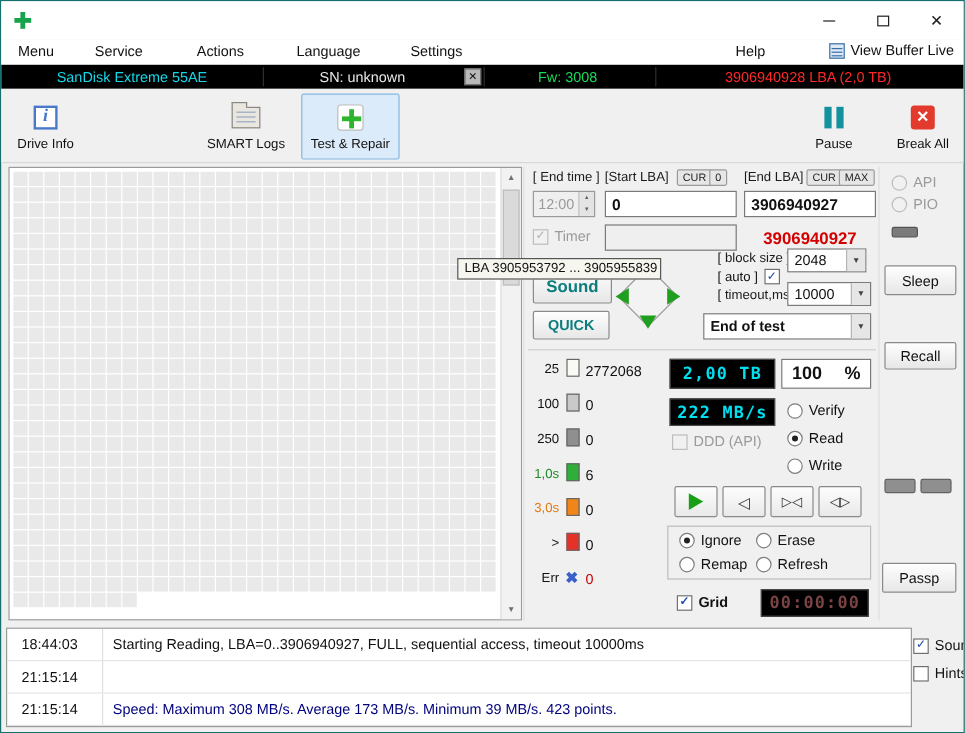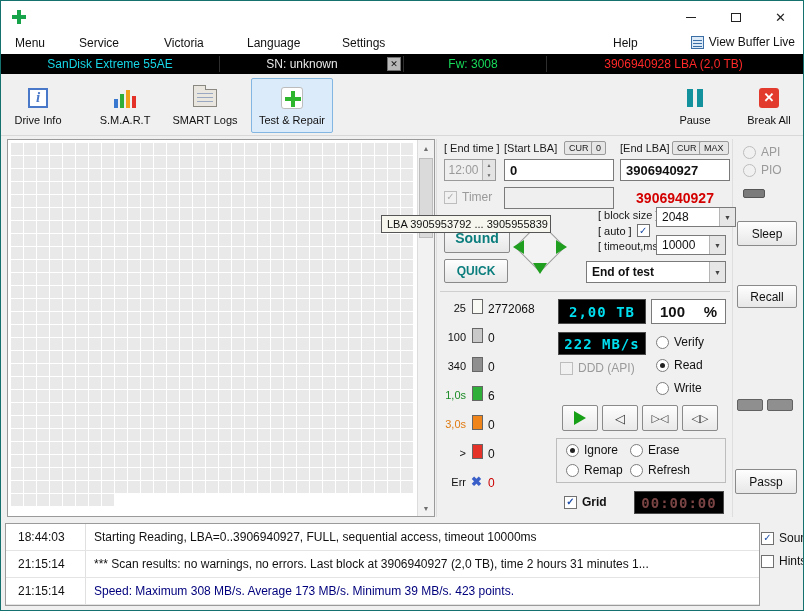--- a/index.html
+++ b/index.html
@@ -141,21 +141,21 @@
         </div>
       <div class="win-btn">
           <span class="glyph-close">✕</span>
         </div>
     </div>
   </div>
 
   <div class="menubar">
     <span class="menu-item" style="left:14px">Menu</span>
     <span class="menu-item" style="left:78px">Service</span>
-    <span class="menu-item" style="left:163px">Victoria</span>
+    <span class="menu-item" style="left:163px">Actions</span>
     <span class="menu-item" style="left:246px">Language</span>
     <span class="menu-item" style="left:341px">Settings</span>
     <span class="menu-item" style="left:612px">Help</span>
     <span class="vbl">
       <span class="vbl-icon"></span>
       <span>View Buffer Live</span>
     </span>
   </div>
 
   <div class="devicebar">
@@ -169,31 +169,20 @@
     <span class="db-seg" style="left: 545px; width: 255px; color: rgb(255, 40, 40);">3906940928 LBA (2,0 TB)</span>
   </div>
 
   <div class="toolbar">
     <div class="tool-btn" style="left:6px;width:62px">
       <span class="icon-box">
           <span class="ic-info">i</span>
         </span>
       <span>Drive Info</span>
     </div>
-    <div class="tool-btn" style="left:92px;width:64px">
-      <span class="icon-box">
-        <span class="ic-smart">
-            <i style="height:9px;background:#3a78d0"></i>
-            <i style="height:14px;background:#2fae3a"></i>
-            <i style="height:18px;background:#f0a01b"></i>
-            <i style="height:12px;background:#e53228"></i>
-          </span>
-      </span>
-      <span>S.M.A.R.T</span>
-    </div>
     <div class="tool-btn selected" style="left:250px;width:82px">
       <span class="icon-box">
           <span class="ic-cross"></span>
         </span>
       <span>Test &amp; Repair</span>
     </div>
     <div class="tool-btn" style="left:168px;width:72px">
       <span class="icon-box">
           <span class="ic-folder"></span>
         </span>
@@ -1108,21 +1097,21 @@
       <div class="jog-arrow right"></div>
       <div class="jog-arrow up"></div>
       <div class="jog-arrow down"></div>
     </div>
 
     <span class="lbl" style="left:160px;top:70px">[ block size ]</span>
     <span class="check" style="left:160px;top:85px">
       <span style="font-size:11px">[ auto ]</span>
       <span class="box">✓</span>
     </span>
-    <div class="dd" style="left:218px;top:68px;width:80px;height:20px">
+    <div class="dd" style="left:218px;top:68px;width:66px;height:20px">
       <span>2048</span>
       <span class="arrow">▼</span>
     </div>
     <span class="lbl" style="left:160px;top:101px">[ timeout,ms ]</span>
     <div class="dd" style="left:218px;top:96px;width:70px;height:20px">
       <span>10000</span>
       <span class="arrow">▼</span>
     </div>
 
     <div class="btn teal-sm" style="left:6px;top:120px;width:64px;height:24px">QUICK</div>
@@ -1134,21 +1123,21 @@
     <div class="sep-h" style="top:152px"></div>
 
     <span class="stat-label" style="top: 163px; color: rgb(17, 17, 17);">25</span>
     <span class="stat-block" style="left: 34px; top: 160px; background: rgb(250, 250, 244);"></span>
     <span class="stat-count" style="left: 50px; top: 163px; color: rgb(17, 17, 17);">2772068</span>
 
     <span class="stat-label" style="top: 192px; color: rgb(17, 17, 17);">100</span>
     <span class="stat-block" style="left: 34px; top: 189px; background: rgb(201, 201, 201);"></span>
     <span class="stat-count" style="left: 50px; top: 192px; color: rgb(17, 17, 17);">0</span>
 
-    <span class="stat-label" style="top: 221px; color: rgb(17, 17, 17);">340</span>
+    <span class="stat-label" style="top: 221px; color: rgb(17, 17, 17);">250</span>
     <span class="stat-block" style="left: 34px; top: 218px; background: rgb(143, 143, 143);"></span>
     <span class="stat-count" style="left: 50px; top: 221px; color: rgb(17, 17, 17);">0</span>
 
     <span class="stat-label" style="top: 250px; color: rgb(29, 140, 40);">1,0s</span>
     <span class="stat-block" style="left: 34px; top: 247px; background: rgb(47, 174, 58);"></span>
     <span class="stat-count" style="left: 50px; top: 250px; color: rgb(17, 17, 17);">6</span>
 
     <span class="stat-label" style="top: 279px; color: rgb(224, 123, 18);">3,0s</span>
     <span class="stat-block" style="left: 34px; top: 276px; background: rgb(240, 134, 27);"></span>
     <span class="stat-count" style="left: 50px; top: 279px; color: rgb(17, 17, 17);">0</span>
@@ -1242,21 +1231,20 @@
 
   <div class="tooltip">LBA  3905953792 ... 3905955839</div>
 
   <div class="log">
     <div class="log-row">
       <span class="log-time">18:44:03</span>
       <span class="log-text" style="color: rgb(17, 17, 17);">Starting Reading, LBA=0..3906940927, FULL, sequential access, timeout 10000ms</span>
     </div>
     <div class="log-row">
       <span class="log-time">21:15:14</span>
-      <span class="log-text" style="color: rgb(17, 17, 17);">*** Scan results: no warnings, no errors. Last block at 3906940927 (2,0 TB), time 2 hours 31 minutes 1...</span>
     </div>
     <div class="log-row">
       <span class="log-time">21:15:14</span>
       <span class="log-text" style="color: rgb(0, 0, 125);">Speed: Maximum 308 MB/s. Average 173 MB/s. Minimum 39 MB/s. 423 points.</span>
     </div>
   </div>
 
   <div class="footer-checks">
     <span class="check" style="left:0;top:3px">
       <span class="box">✓</span>

